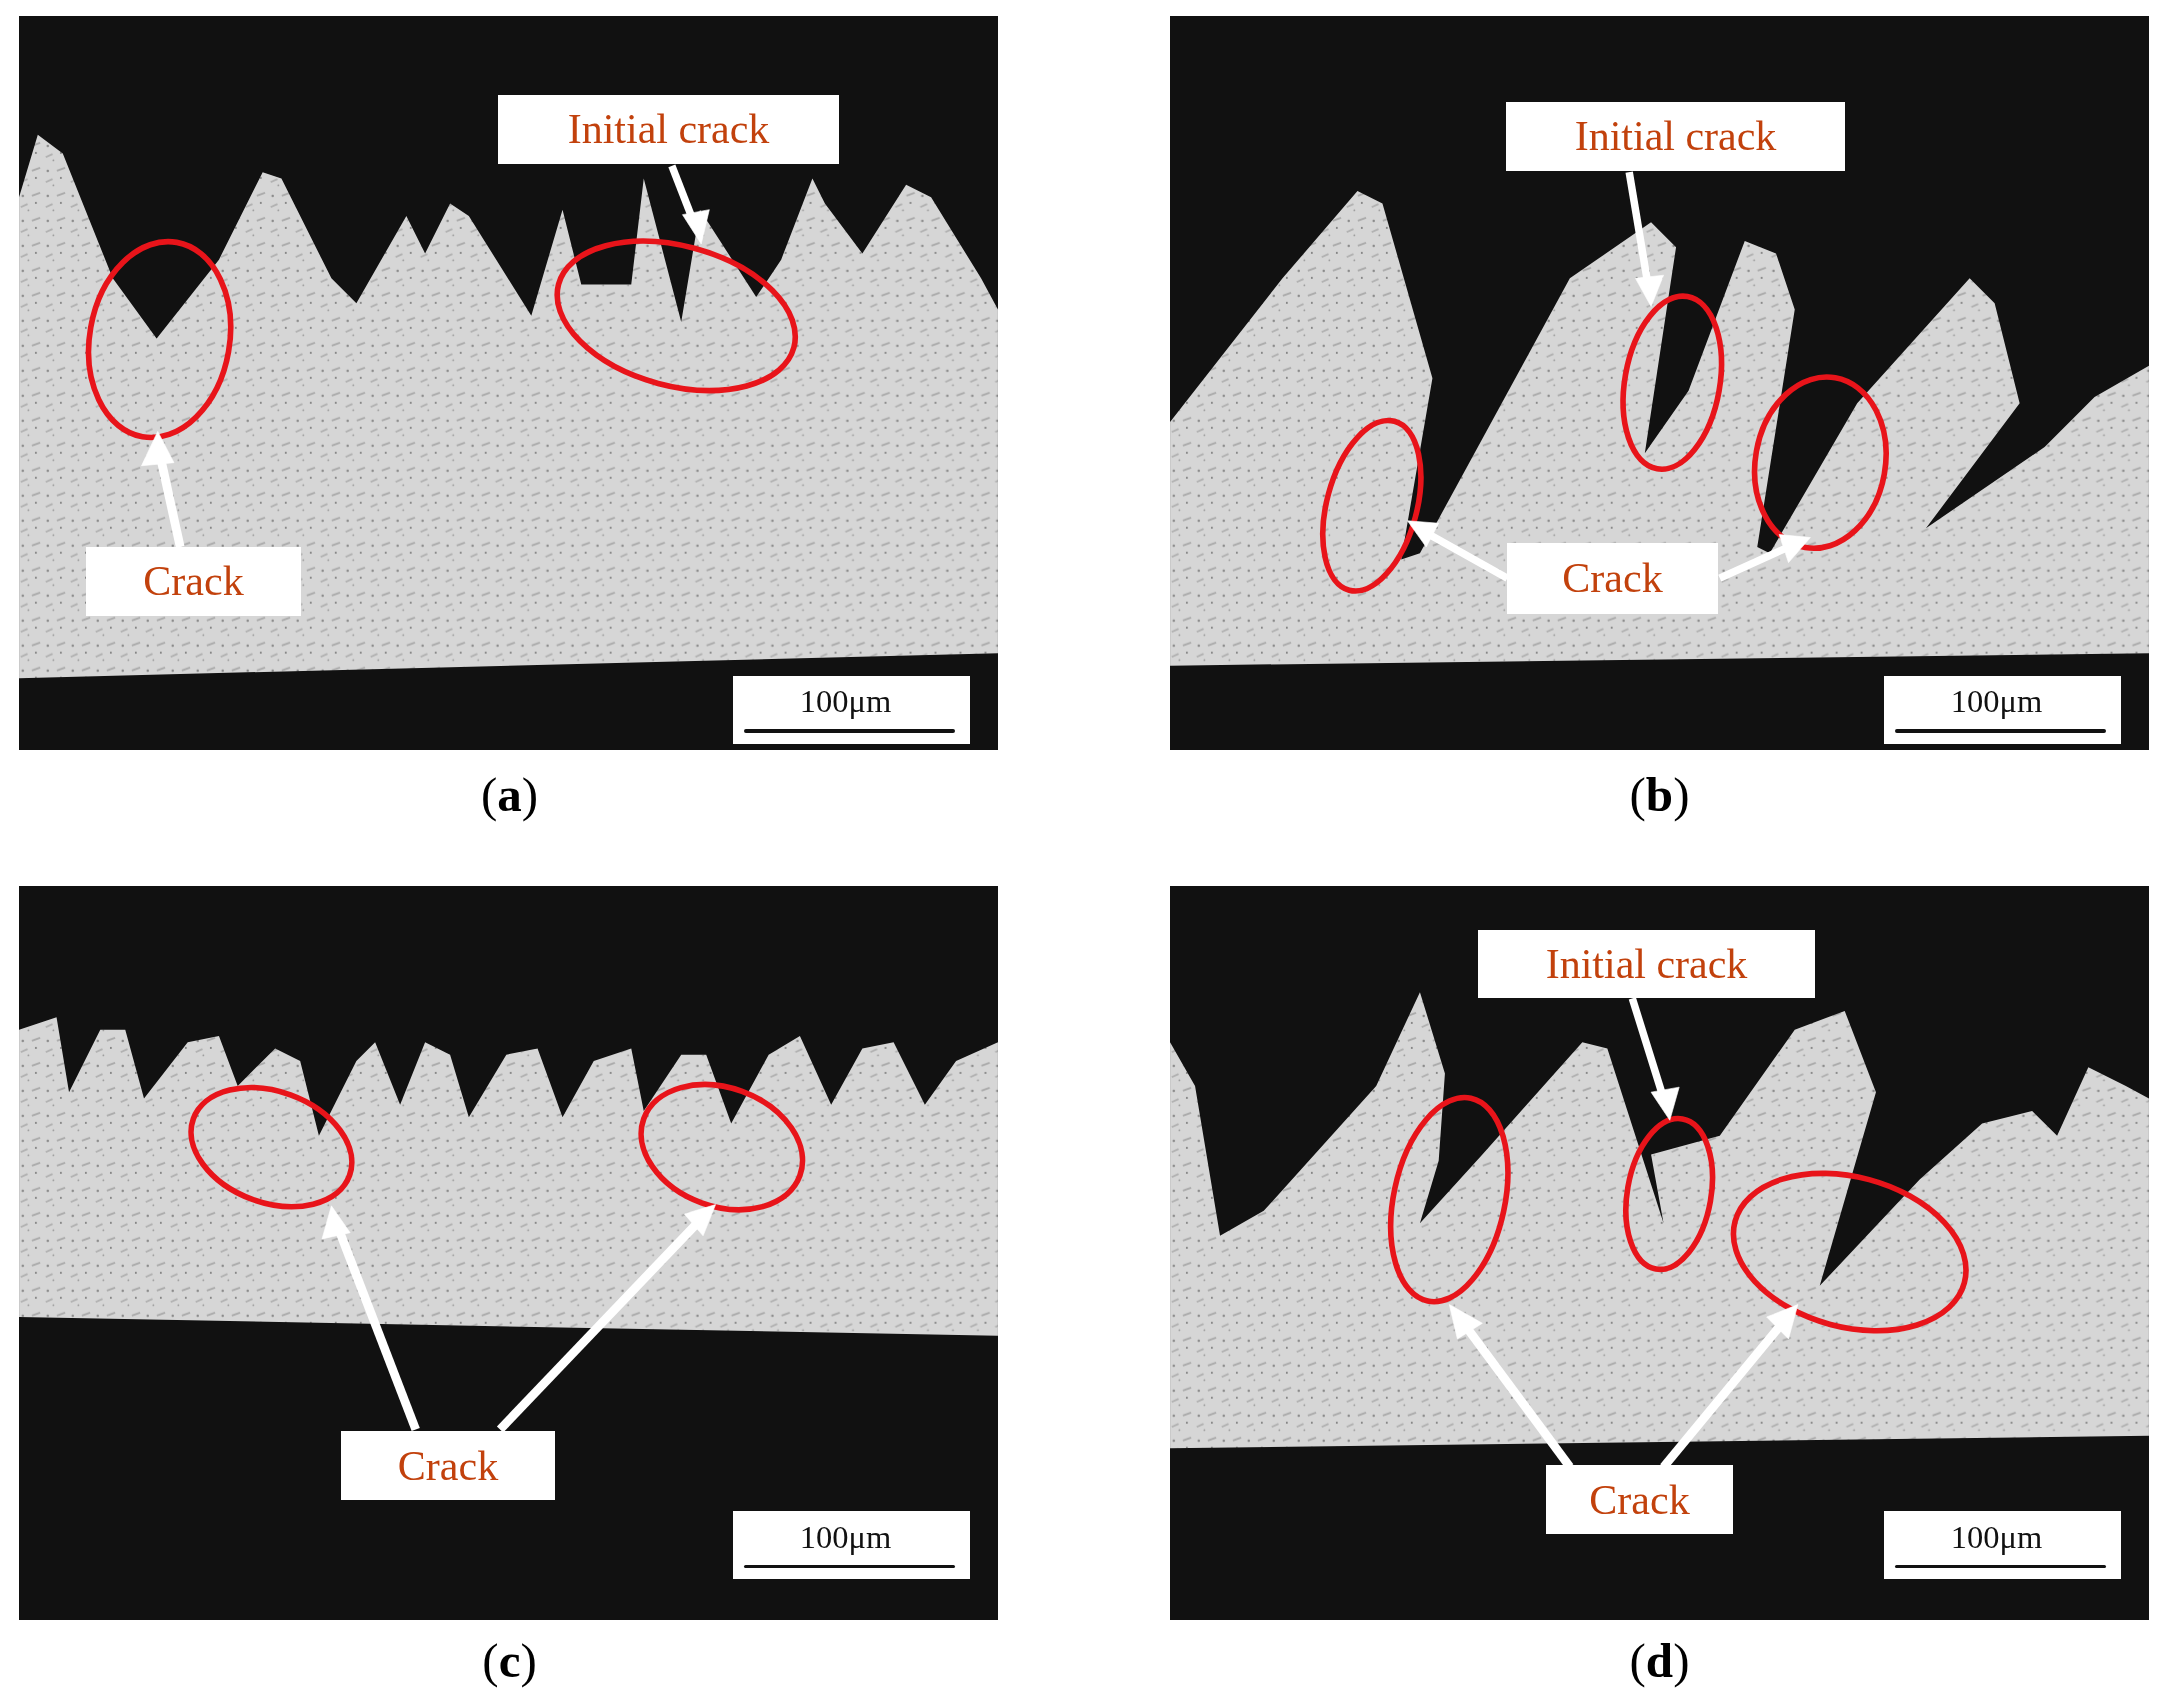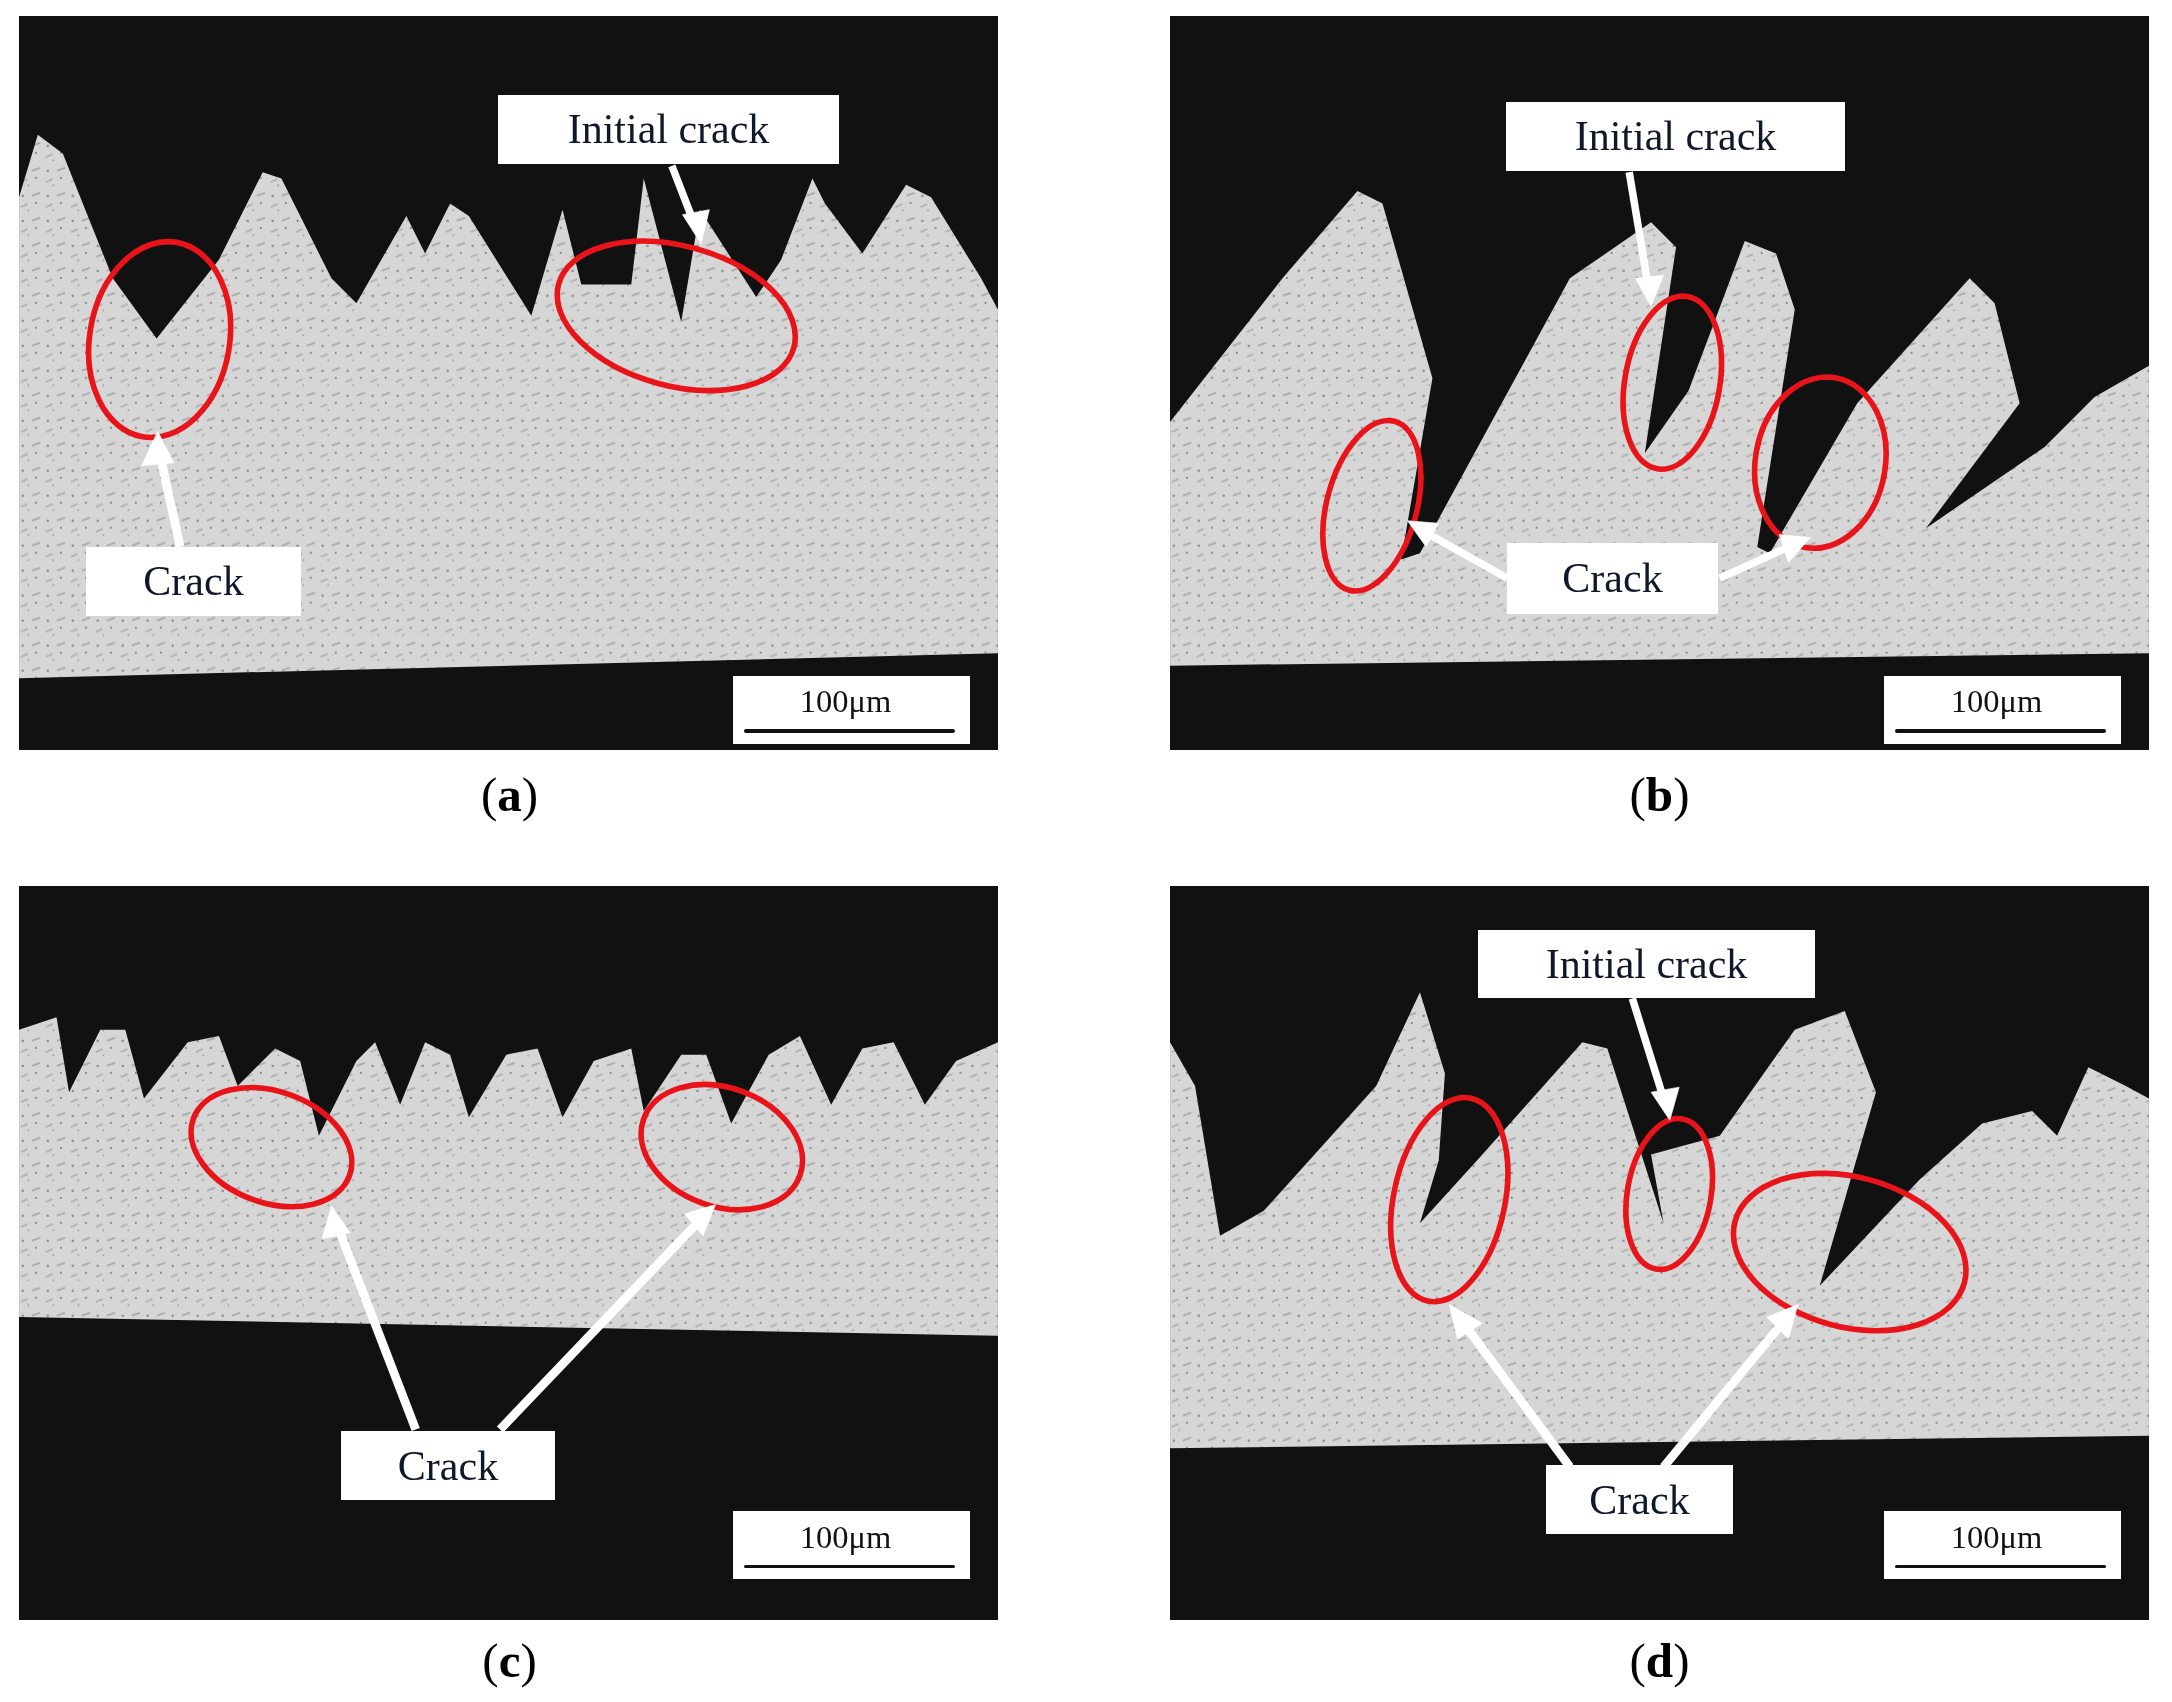--- a/index.html
+++ b/index.html
@@ -1,19 +1,19 @@
 <!DOCTYPE html>
 <html style="font-size:10px"><head>
 <meta charset="utf-8">
 <style>
   html, body { margin:0; padding:0; background:#ffffff; }
   body { width:2172px; height:1702px; position:relative; overflow:hidden; font-family:"Liberation Serif", serif; }
   .panel { position:absolute; width:979px; height:734px; background:#111111; overflow:hidden; }
   .panel svg { position:absolute; left:0; top:0; width:100%; height:100%; }
-  .label-box { position:absolute; background:#ffffff; display:flex; align-items:center; justify-content:center; font-family:"Liberation Serif", serif; font-size:42px; color:#0f172a; white-space:nowrap; }
+  .label-box { position:absolute; background:#ffffff; display:flex; align-items:center; justify-content:center; font-family:"Liberation Serif", serif; font-size:42px; color:#c2410c; white-space:nowrap; }
   .scale-box { position:absolute; background:#ffffff; width:237px; height:68px; }
   .scale-text { position:absolute; left:0; right:12px; top:7.5px; text-align:center; font-family:"Liberation Serif", serif; font-size:32.5px; color:#111; }
   .scale-bar { position:absolute; left:11.2px; right:15px; bottom:10.6px; height:3.7px; background:#111; border-radius:1.9px; }
   .caption { position:absolute; font-family:"Liberation Serif", serif; font-size:49px; color:#000; width:125px; text-align:center; }
   .caption b { font-weight:bold; }
 </style>
 </head>
 <body>
 
 <div class="panel" style="left:19px; top:15.6px;">

